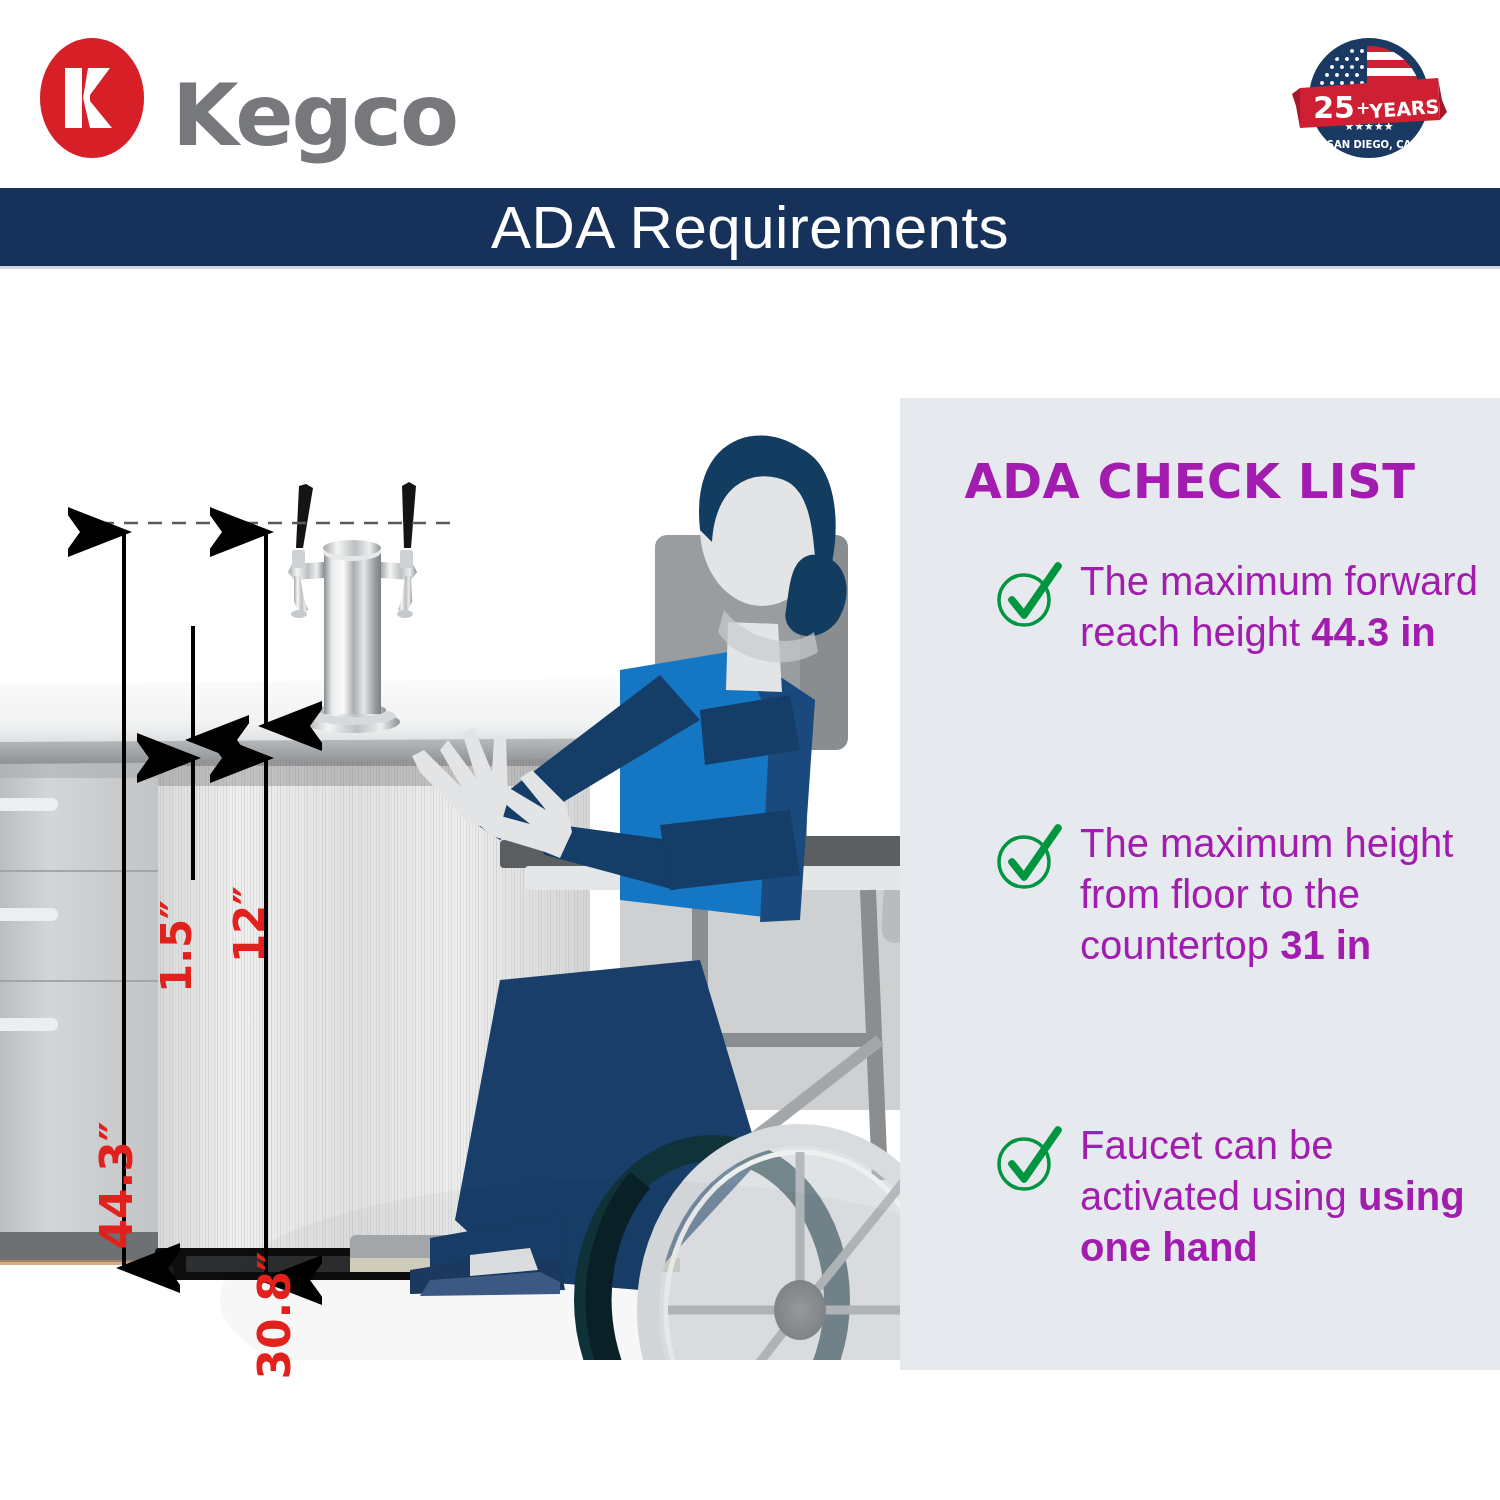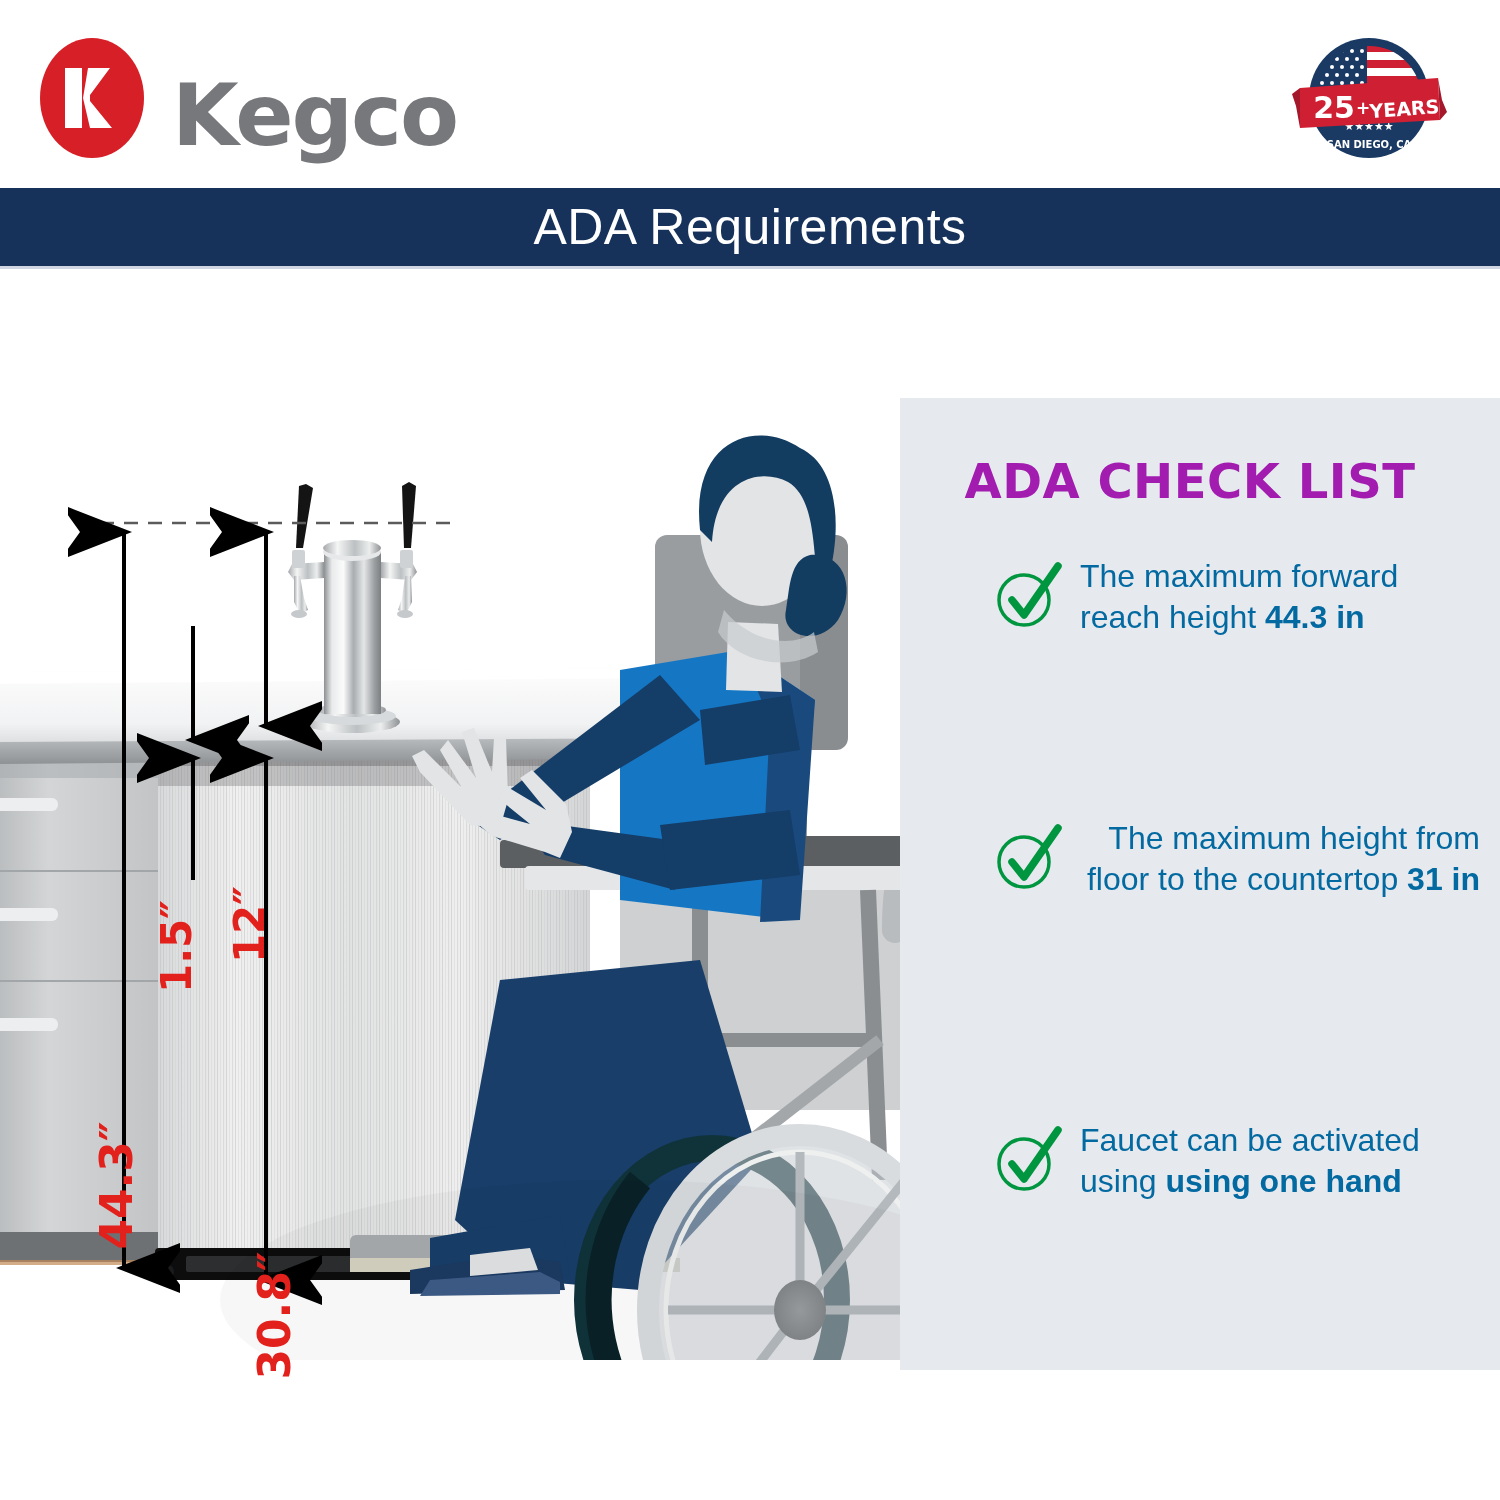--- a/index.html
+++ b/index.html
@@ -77,21 +77,21 @@
   #title-band-underline {
     position: absolute;
     left: 0;
     top: 266px;
     width: 1500px;
     height: 3px;
     background: #cfd6e2;
   }
   #page-title {
     color: #ffffff;
-    font-size: 50px;
+    font-size: 60px;
     letter-spacing: 0.5px;
     font-family: "Liberation Sans", sans-serif;
     font-weight: normal;
   }
 
   
   #checklist-panel {
     position: absolute;
     left: 900px;
     top: 398px;
@@ -112,33 +112,33 @@
     font-family: "DejaVu Sans", sans-serif;
   }
   .check-row {
     position: absolute;
     left: 90px;
     width: 500px;
     display: flex;
     align-items: flex-start;
   }
   #row-0 { top: 158px; }
-  #row-1 { top: 420px; text-align: right; }
+  #row-1 { top: 420px; }
   #row-2 { top: 722px; }
 
   .check-icon {
     flex: 0 0 auto;
     width: 72px;
     height: 72px;
     margin-top: 4px;
   }
   .check-text {
     margin-left: 18px;
-    color: #0369a1;
-    font-size: 32px;
+    color: #a21caf;
+    font-size: 40px;
     line-height: 1.28;
     font-family: "Liberation Sans", sans-serif;
     max-width: 400px;
   }
   .check-text b { font-weight: bold; }
 
   
   #illustration {
     position: absolute;
     left: 0;

